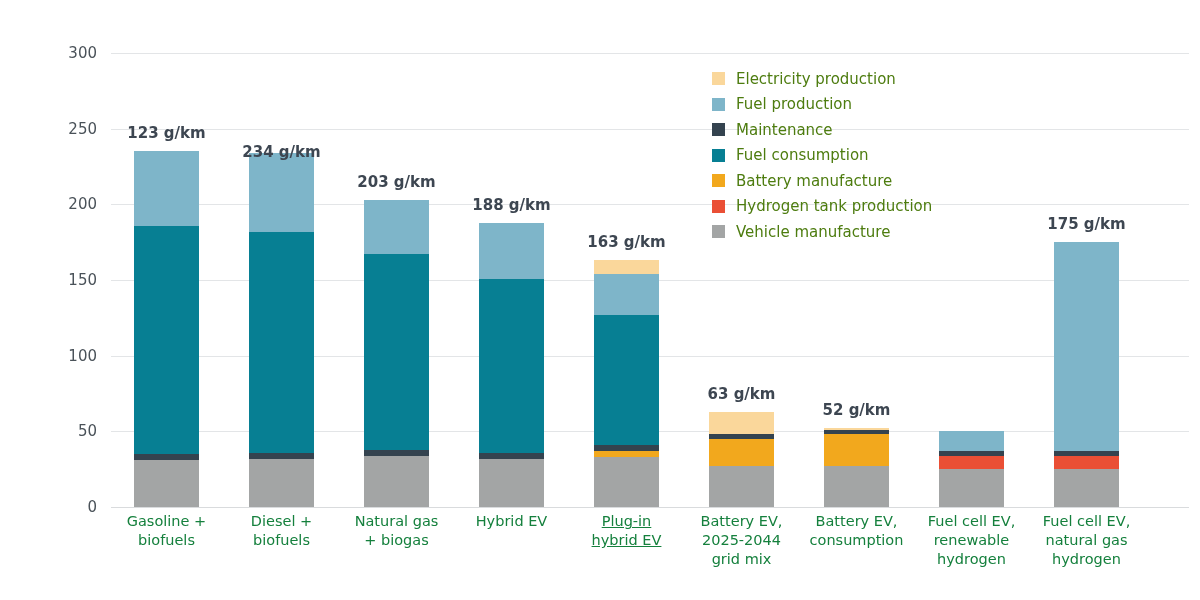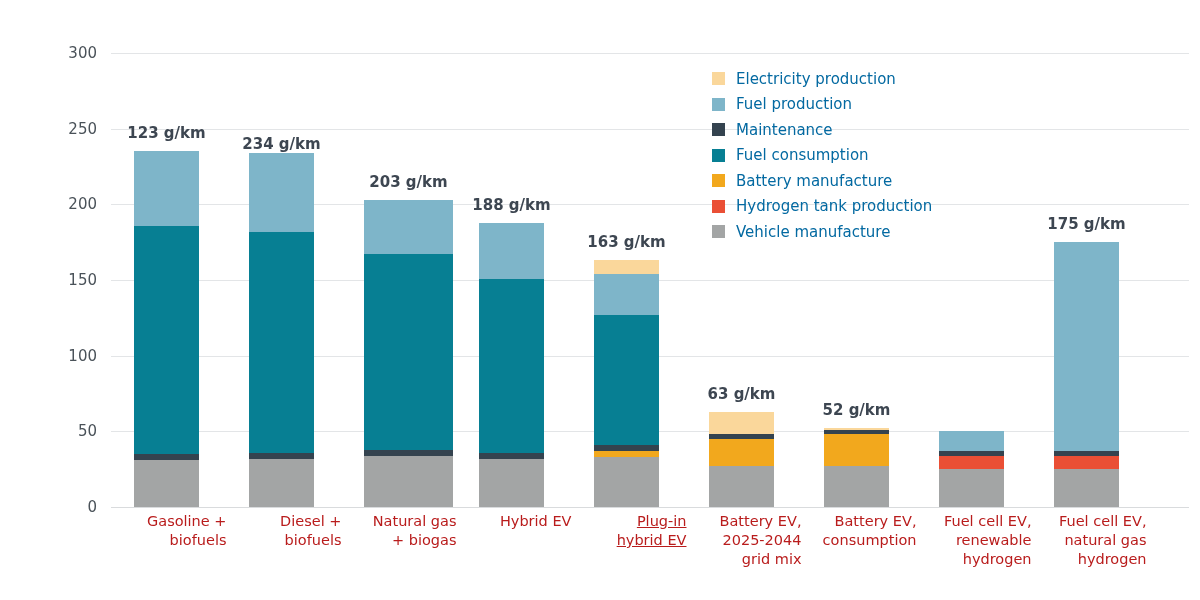--- a/index.html
+++ b/index.html
@@ -89,24 +89,24 @@
   .xlabels {
     position: absolute;
     left: 111px;
     top: 512px;
     width: 1078px;
     height: 82px;
   }
   .xlabel {
     position: absolute;
     top: 0;
-    text-align: right;
+    text-align: center;
     font-size: 14.5px;
     line-height: 19px;
-    color: #b91c1c;
+    color: #15803d;
   }
 
   
   .legend {
     position: absolute;
     left: 712px;
     top: 66px;
     width: 300px;
   }
   .legend-item {
@@ -115,21 +115,21 @@
     height: 25.5px;
   }
   .legend-swatch {
     width: 13px;
     height: 13px;
     margin-right: 11px;
     flex: 0 0 auto;
   }
   .legend-label {
     font-size: 15px;
-    color: #0369a1;
+    color: #4d7c0f;
     white-space: nowrap;
   }
 </style>
 </head>
 <body>
 
 <div id="chart-root">
 
   <div class="ytick-wrap" id="ytick-wrap">
       <div class="ytick-label" style="top: 454px;">0</div>
@@ -158,23 +158,23 @@
         </div>
         <div class="bar-total-label" style="bottom: 364.633px;">123 g/km</div>
       </div>
       <div class="bar-group" style="left: 138px; width: 65px; height: 454px;">
         <div class="bar" style="height: 354.12px;">
           <div class="seg" title="Vehicle manufacture: 32" style="background: rgb(163, 165, 165); height: 48.4267px; bottom: 0px;"></div>
           <div class="seg" title="Maintenance: 4" style="background: rgb(52, 67, 79); height: 6.05333px; bottom: 48.4267px;"></div>
           <div class="seg" title="Fuel consumption: 146" style="background: rgb(7, 127, 147); height: 220.947px; bottom: 54.48px;"></div>
           <div class="seg" title="Fuel production: 52" style="background: rgb(126, 181, 201); height: 78.6933px; bottom: 275.427px;"></div>
         </div>
-        <div class="bar-total-label" style="bottom: 354px;">234 g/km</div>
-      </div>
-      <div class="bar-group" style="left: 253px; width: 89px; height: 454px;">
+        <div class="bar-total-label" style="bottom: 346px;">234 g/km</div>
+      </div>
+      <div class="bar-group" style="left: 253px; width: 65px; height: 454px;">
         <div class="bar" style="height: 307.207px;">
           <div class="seg" title="Vehicle manufacture: 34" style="background: rgb(163, 165, 165); height: 51.4533px; bottom: 0px;"></div>
           <div class="seg" title="Maintenance: 4" style="background: rgb(52, 67, 79); height: 6.05333px; bottom: 51.4533px;"></div>
           <div class="seg" title="Fuel consumption: 129" style="background: rgb(7, 127, 147); height: 195.22px; bottom: 57.5067px;"></div>
           <div class="seg" title="Fuel production: 36" style="background: rgb(126, 181, 201); height: 54.48px; bottom: 252.727px;"></div>
         </div>
         <div class="bar-total-label" style="bottom: 316.207px;">203 g/km</div>
       </div>
       <div class="bar-group" style="left: 368px; width: 65px; height: 454px;">
         <div class="bar" style="height: 284.507px;">

